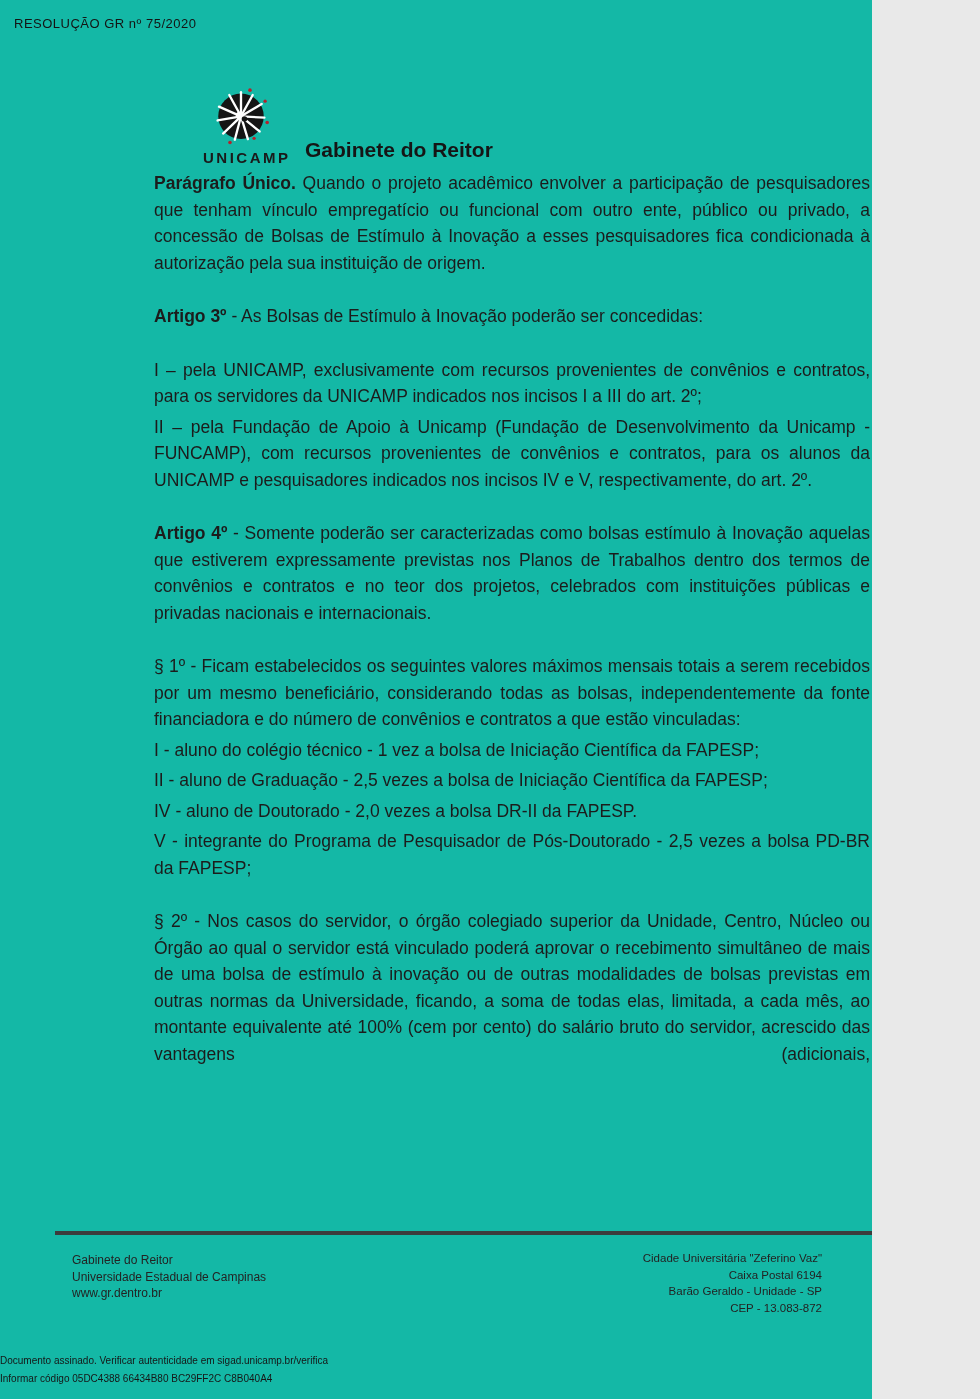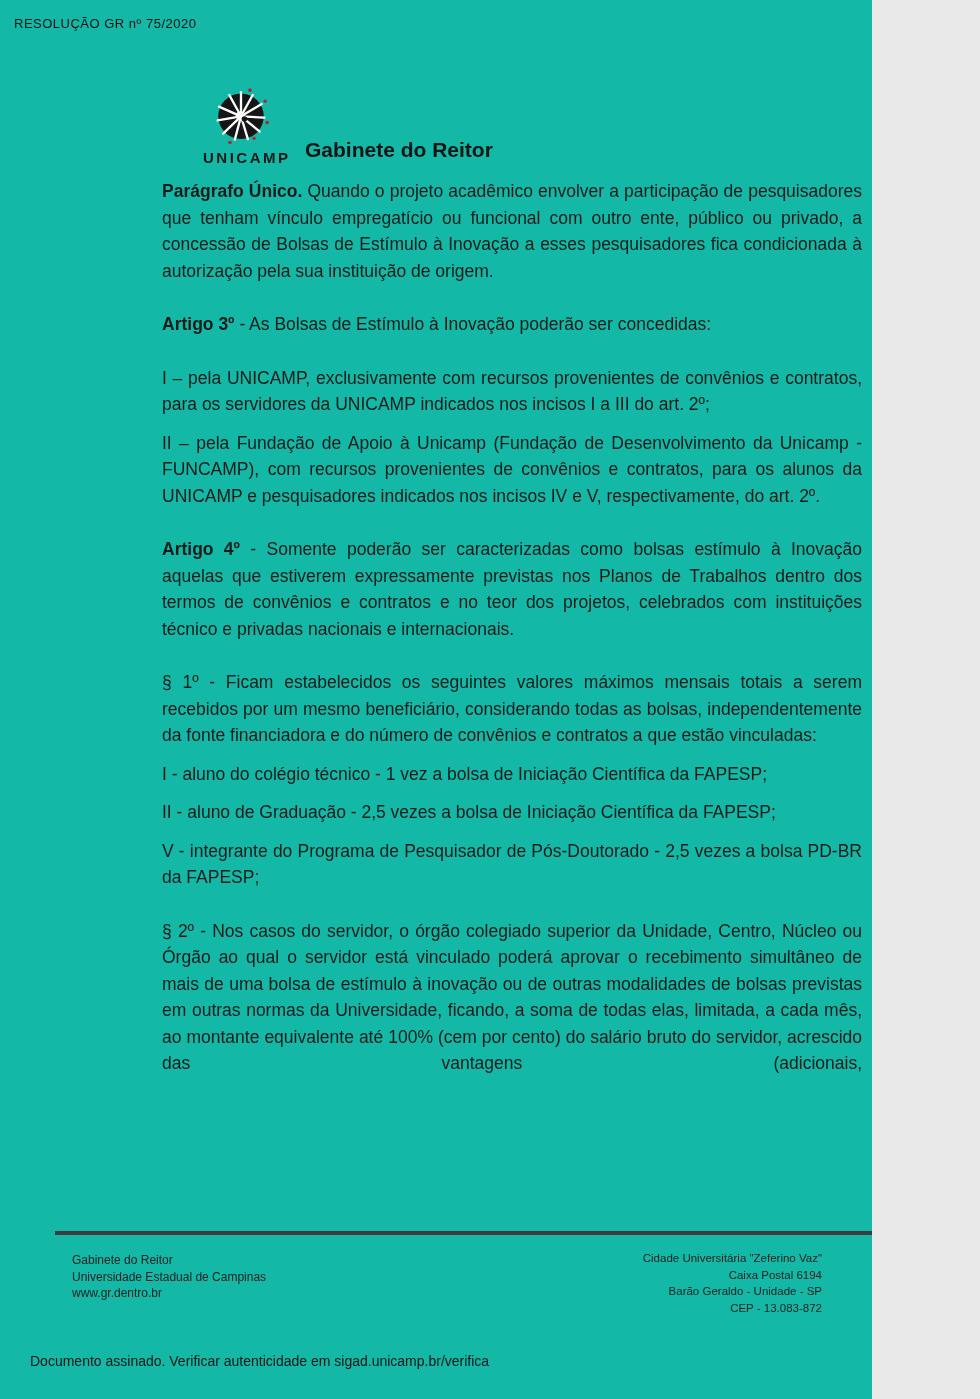--- a/index.html
+++ b/index.html
@@ -55,21 +55,21 @@
     position: absolute;
     left: 150px;
     top: 166px;
     width: 724px;
     font-size: 17.5px;
     line-height: 26.5px;
     text-align: justify;
     color: #1c1c1c;
   }
   .body-text p {
-    margin: 12px;
+    margin: 4px;
   }
   .body-text p.gap-top {
     margin-top: 27px;
   }
   .body-text p.justify-last {
     text-align-last: justify;
   }
   .footer-rule {
     position: absolute;
     left: 55px;
@@ -90,23 +90,23 @@
     position: absolute;
     right: 50px;
     top: 1250px;
     font-size: 11.5px;
     line-height: 16.5px;
     text-align: right;
     color: #232323;
   }
   .signature {
     position: absolute;
-    left: 30px;
+    left: 0;
     top: 1352px;
-    font-size: 14px;
+    font-size: 10px;
     line-height: 18px;
     color: #161616;
   }
 </style>
 </head>
 <body>
 
 <div class="page">
 
   <div class="doc-ref">RESOLUÇÃO GR nº 75/2020</div>
@@ -148,26 +148,27 @@
 
   <div class="body-text">
 
     <p><strong>Parágrafo Único.</strong><span> Quando o projeto acadêmico envolver a participação de pesquisadores que tenham vínculo empregatício ou funcional com outro ente, público ou privado, a concessão de Bolsas de Estímulo à Inovação a esses pesquisadores fica condicionada à autorização pela sua instituição de origem.</span></p>
 
     <p class="gap-top"><strong>Artigo 3º</strong><span> - As Bolsas de Estímulo à Inovação poderão ser concedidas:</span></p>
 
     <p class="gap-top">I – pela UNICAMP, exclusivamente com recursos provenientes de convênios e contratos, para os servidores da UNICAMP indicados nos incisos I a III do art. 2º;</p>
     <p>II – pela Fundação de Apoio à Unicamp (Fundação de Desenvolvimento da Unicamp - FUNCAMP), com recursos provenientes de convênios e contratos, para os alunos da UNICAMP e pesquisadores indicados nos incisos IV e V, respectivamente, do art. 2º.</p>
 
-    <p class="gap-top"><strong>Artigo 4º</strong><span> - Somente poderão ser caracterizadas como bolsas estímulo à Inovação aquelas que estiverem expressamente previstas nos Planos de Trabalhos dentro dos termos de convênios e contratos e no teor dos projetos, celebrados com instituições técnico e privadas nacionais e internacionais.</span></p>
+    <p class="gap-top"><strong>Artigo 4º</strong><span> - Somente poderão ser caracterizadas como bolsas estímulo à Inovação aquelas que estiverem expressamente previstas nos Planos de Trabalhos dentro dos termos de convênios e contratos e no teor dos projetos, celebrados com instituições públicas e privadas nacionais e internacionais.</span></p>
 
     <p class="gap-top">§ 1º - Ficam estabelecidos os seguintes valores máximos mensais totais a serem recebidos por um mesmo beneficiário, considerando todas as bolsas, independentemente da fonte financiadora e do número de convênios e contratos a que estão vinculadas:</p>
 
     <p>I - aluno do colégio técnico - 1 vez a bolsa de Iniciação Científica da FAPESP;</p>
     <p>II - aluno de Graduação - 2,5 vezes a bolsa de Iniciação Científica da FAPESP;</p>
+    <p>IV - aluno de Doutorado - 2,0 vezes a bolsa DR-II da FAPESP.</p>
     <p>V - integrante do Programa de Pesquisador de Pós-Doutorado - 2,5 vezes a bolsa PD-BR da FAPESP;</p>
 
     <p class="gap-top justify-last">§ 2º - Nos casos do servidor, o órgão colegiado superior da Unidade, Centro, Núcleo ou Órgão ao qual o servidor está vinculado poderá aprovar o recebimento simultâneo de mais de uma bolsa de estímulo à inovação ou de outras modalidades de bolsas previstas em outras normas da Universidade, ficando, a soma de todas elas, limitada, a cada mês, ao montante equivalente até 100% (cem por cento) do salário bruto do servidor, acrescido das vantagens (adicionais,</p>
 
   </div>
 
   <div class="footer-rule"></div>
 
   <div class="footer-left">
     <div>Gabinete do Reitor</div>
@@ -177,15 +178,16 @@
 
   <div class="footer-right">
     <div>Cidade Universitária "Zeferino Vaz"</div>
     <div>Caixa Postal 6194</div>
     <div>Barão Geraldo - Unidade - SP</div>
     <div>CEP - 13.083-872</div>
   </div>
 
   <div class="signature">
     <div>Documento assinado. Verificar autenticidade em sigad.unicamp.br/verifica</div>
+    <div>Informar código 05DC4388 66434B80 BC29FF2C C8B040A4</div>
   </div>
 
 </div>
 
 </body></html>

